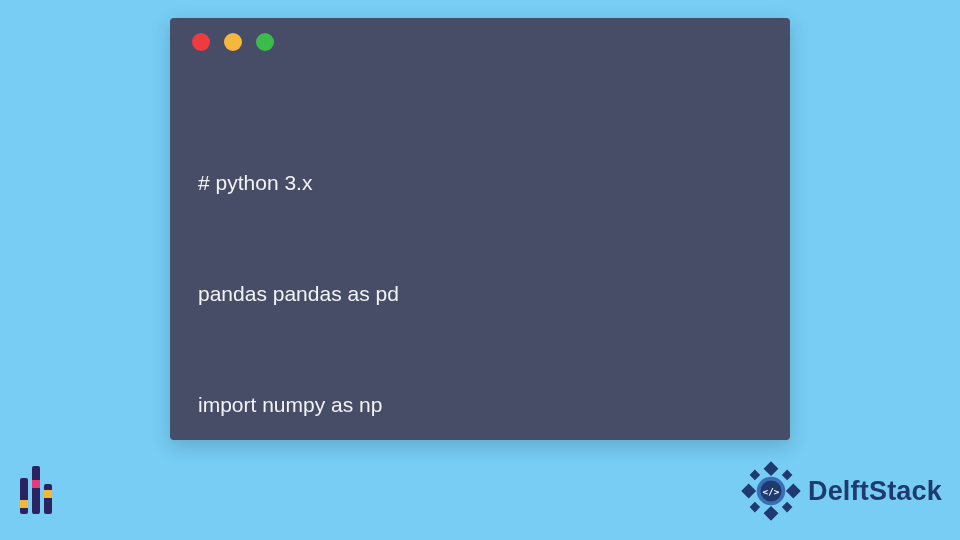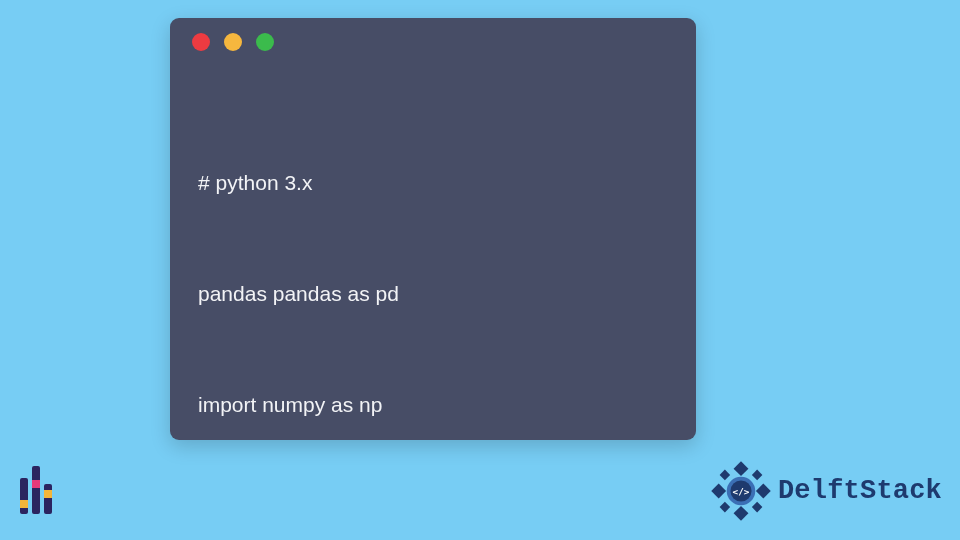--- a/index.html
+++ b/index.html
@@ -6,24 +6,24 @@
   html, body { width: 960px; height: 540px; overflow: hidden; }
   body {
     background: #77cdf4;
     position: relative;
     font-family: -apple-system, BlinkMacSystemFont, "Segoe UI", Arial, sans-serif;
   }
   .code-window {
     position: absolute;
     left: 170px;
     top: 18px;
-    width: 526px;
+    width: 620px;
     height: 422px;
     background: #474d66;
-    border-radius: 9px;
+    border-radius: 4px;
     box-shadow: 0 6px 20px rgba(0,0,0,0.18);
     overflow: hidden;
   }
   .titlebar {
     height: 48px;
     display: flex;
     align-items: center;
     padding-left: 22px;
     gap: 14px;
   }
@@ -72,21 +72,20 @@
     width: 62px;
     height: 62px;
     position: relative;
   }
   .ds-logo svg { width: 100%; height: 100%; }
   .ds-text {
     color: #1e3a6e;
     font-size: 27px;
     font-weight: 600;
     letter-spacing: 0.2px;
-    font-family: Liberation Mono, monospace;
   }
 </style>
 </head>
 <body>
 
 <div class="code-window">
   <div class="titlebar">
     <span class="dot dot-red"></span>
     <span class="dot dot-yellow"></span>
     <span class="dot dot-green"></span>

